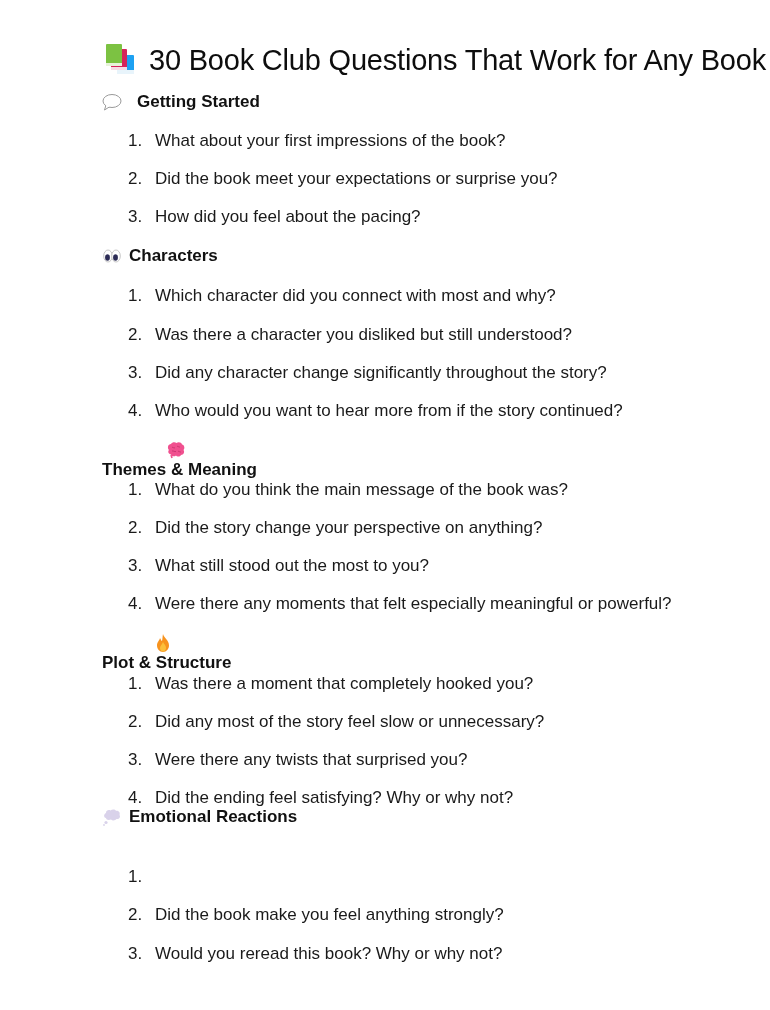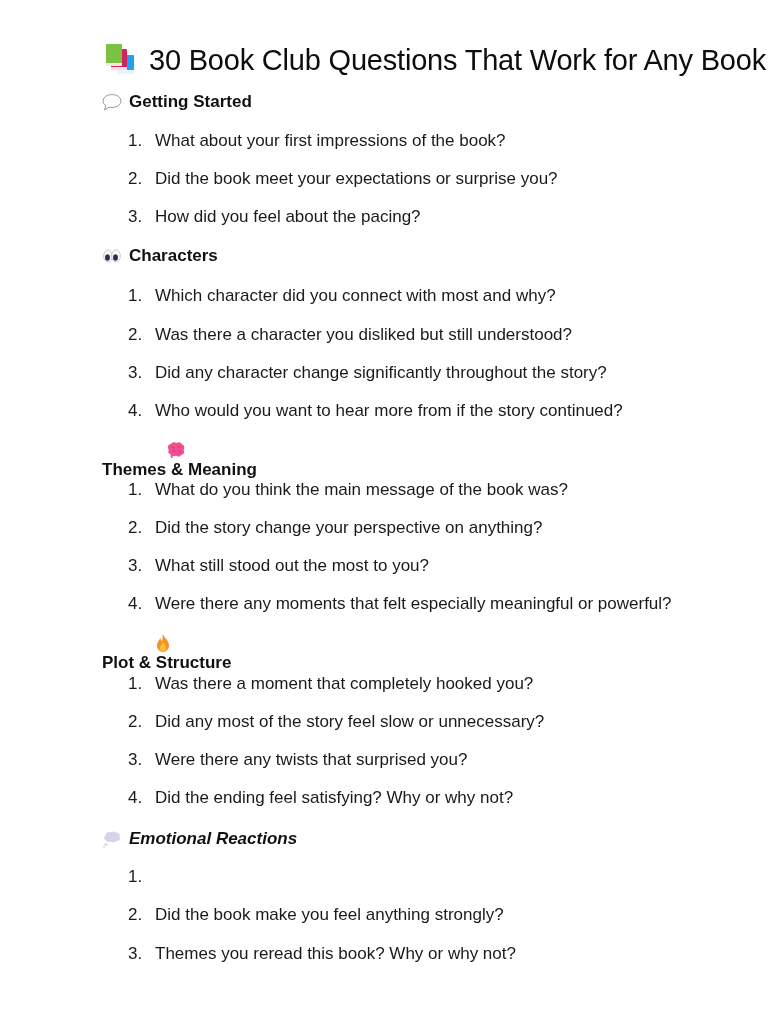--- a/index.html
+++ b/index.html
@@ -86,21 +86,21 @@
         <rect x="12" y="27" width="17" height="4" fill="#e8f4fb"></rect>
         <rect x="6" y="6" width="16" height="21" rx="1" fill="#d6245a"></rect>
         <rect x="6" y="24" width="16" height="3" fill="#f7dbe5"></rect>
         <rect x="1" y="1" width="16" height="22" rx="1" fill="#7cc242"></rect>
         <rect x="1" y="20" width="16" height="3" fill="#e6f3d8"></rect>
       </svg>
     </span>
     <span>30 Book Club Questions That Work for Any Book</span>
   </div>
 
-  <div class="section-head" style="top:90px;">
+  <div class="section-head" style="top:90px;gap:8px;">
     <span class="sicon">
       <svg width="20" height="20" viewBox="0 0 20 20">
         <ellipse cx="10" cy="9" rx="9" ry="6.5" fill="#ffffff" stroke="#9a9a9a" stroke-width="1"></ellipse>
         <path d="M4 13 L2.5 18 L8 14.5" fill="#ffffff" stroke="#9a9a9a" stroke-width="1" stroke-linejoin="round"></path>
         <path d="M4.2 13.2 L7.8 14.3" stroke="#ffffff" stroke-width="1.6"></path>
       </svg>
     </span>
     <span>Getting Started</span>
   </div>
   <div class="q" style="top:129px;">
@@ -190,35 +190,35 @@
   </div>
   <div class="q" style="top:748px;">
     <span class="num">3.</span>
     <span>Were there any twists that surprised you?</span>
   </div>
   <div class="q" style="top:786px;">
     <span class="num">4.</span>
     <span>Did the ending feel satisfying? Why or why not?</span>
   </div>
 
-  <div class="section-head" style="top:827px;font-style:italic;">
+  <div class="section-head" style="top:805px;">
     <span class="sicon">
       <svg width="20" height="20" viewBox="0 0 20 20">
         <path d="M4 6 C4 3 7 2.5 8.5 3.5 C10 2 13 2 14 3.8 C16.5 3.5 18.5 5.5 17.5 8 C19 10 17 12.5 14.5 12 C13.5 13.5 10.5 14 9 12.5 C7 13.5 4 13 4 11 C1.5 10.5 1.5 7 4 6 Z" fill="#d9d2ea"></path>
         <circle cx="4" cy="15.5" r="1.6" fill="#d9d2ea"></circle>
         <circle cx="2" cy="18" r="0.9" fill="#d9d2ea"></circle>
       </svg>
     </span>
     <span>Emotional Reactions</span>
   </div>
   <div class="q" style="top:865px;">
     <span class="num">1.</span>
   </div>
   <div class="q" style="top:903px;">
     <span class="num">2.</span>
     <span>Did the book make you feel anything strongly?</span>
   </div>
   <div class="q" style="top:942px;">
     <span class="num">3.</span>
-    <span>Themes you reread this book? Why or why not?</span>
+    <span>Would you reread this book? Why or why not?</span>
   </div>
 
 </div>
 
 </body></html>

